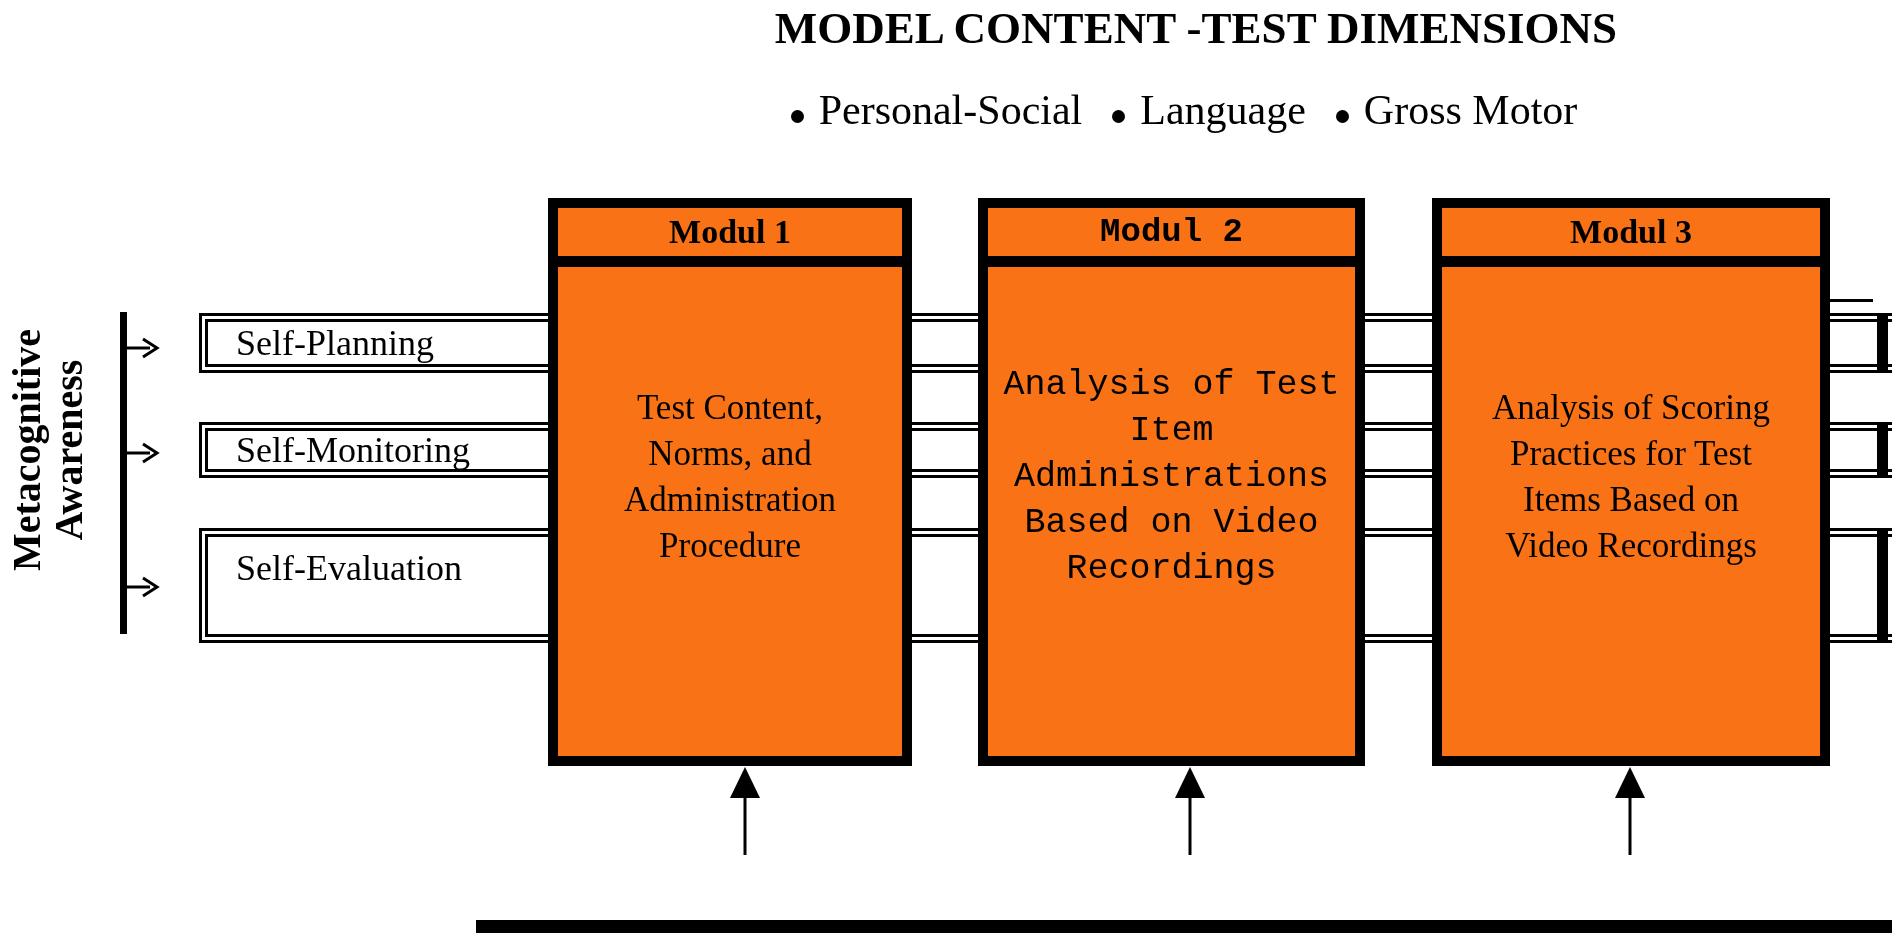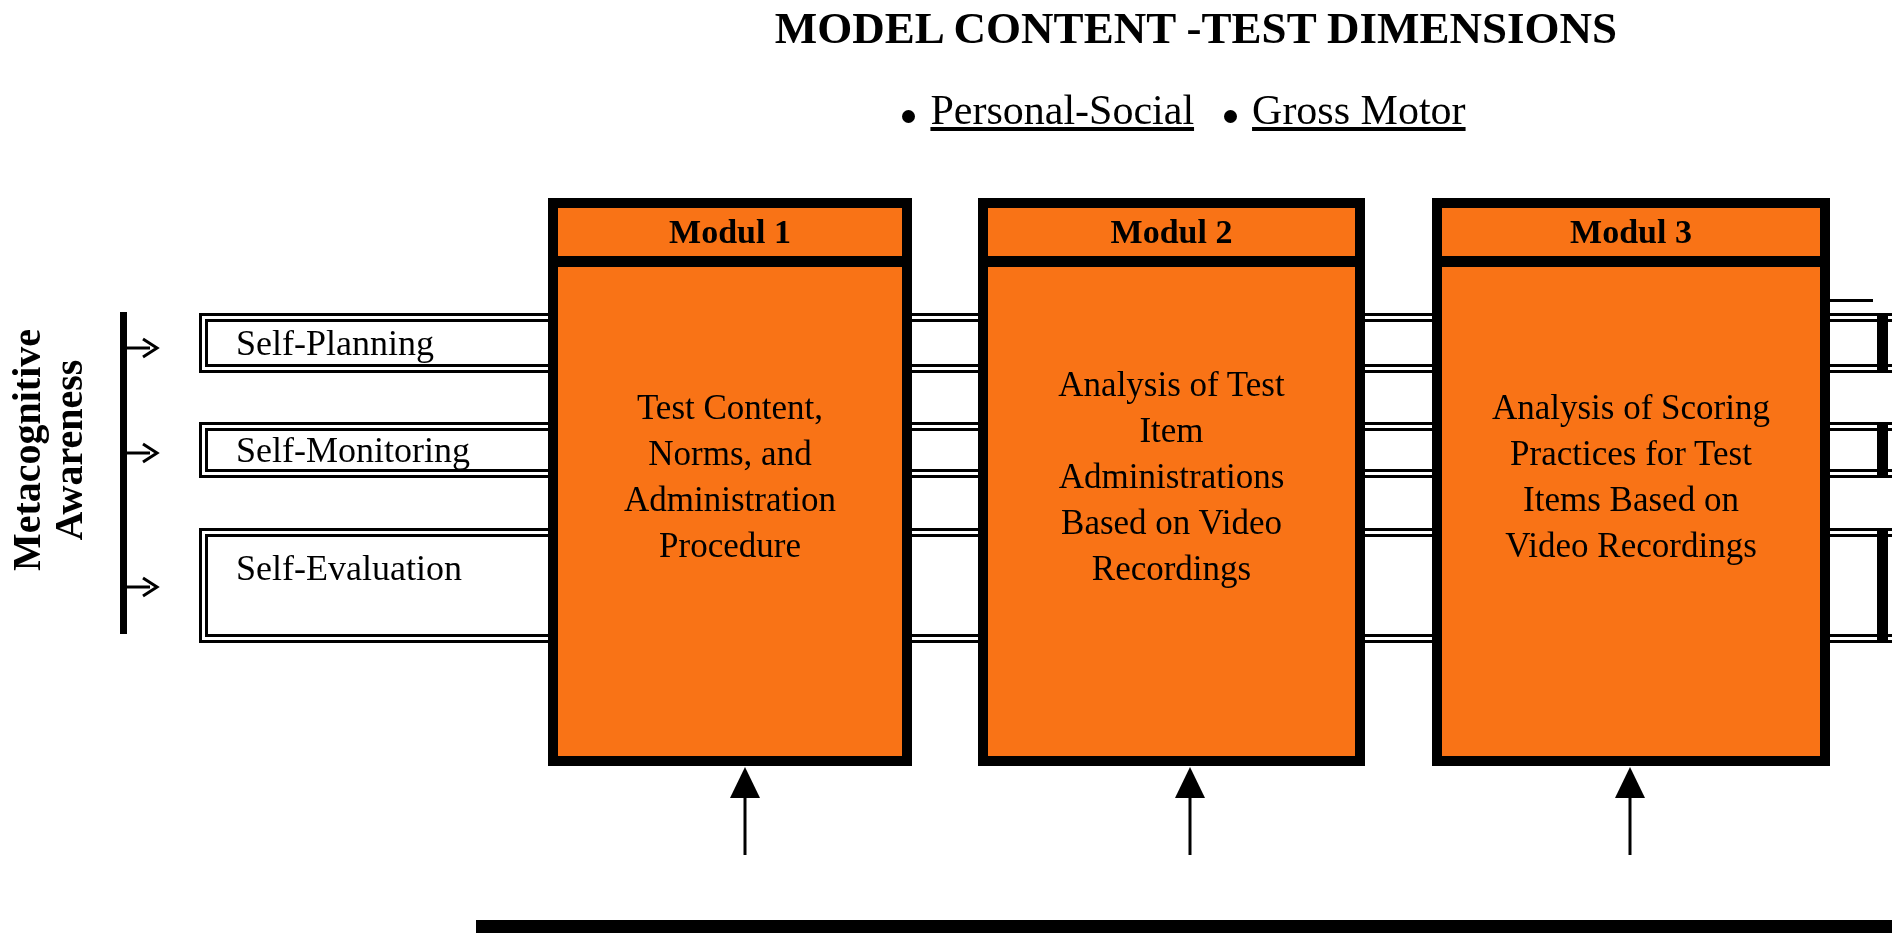--- a/index.html
+++ b/index.html
@@ -31,21 +31,20 @@
   .bullet-row {
     position: absolute;
     left: 476px; top: 86px; width: 1416px;
     display: flex;
     justify-content: center;
     align-items: flex-start;
     gap: 30px;
     font-size: 42px;
     line-height: 48px;
     white-space: nowrap;
-    text-decoration: underline;
   }
   .bullet-item { display: flex; align-items: flex-start; gap: 15px; }
   .bullet-dot {
     width: 13px; height: 13px;
     margin-top: 24px;
     border-radius: 50%;
     background: #000;
     flex: 0 0 auto;
   }
 
@@ -175,20 +174,24 @@
 
   <div class="title">MODEL CONTENT -TEST DIMENSIONS</div>
 
   <div class="bullet-row">
     <div class="bullet-item">
       <span class="bullet-dot"></span>
       <span>Personal-Social</span>
     </div>
     <div class="bullet-item">
       <span class="bullet-dot"></span>
+      <span>Language</span>
+    </div>
+    <div class="bullet-item">
+      <span class="bullet-dot"></span>
       <span>Gross Motor</span>
     </div>
   </div>
 
   <div class="meta-label">Metacognitive
 Awareness</div>
   <div class="vline"></div>
 
   <div class="bar" style="top:313px; height:60px;">
     <span class="bar-label">Self-Planning</span>
@@ -209,21 +212,21 @@
 
   <div class="module" style="left:548px; width:364px;">
     <div class="module-header">
       <span>Modul 1</span>
     </div>
     <div class="module-body">Test Content,
 Norms, and
 Administration
 Procedure</div>
   </div>
-  <div class="module" style="left:978px; width:387px;">
+  <div class="module" style="left:978px; width:387px;font-family:Liberation Mono, monospace;">
     <div class="module-header">
       <span>Modul 2</span>
     </div>
     <div class="module-body">Analysis of Test
 Item
 Administrations
 Based on Video
 Recordings</div>
   </div>
   <div class="module" style="left:1432px; width:398px;">

